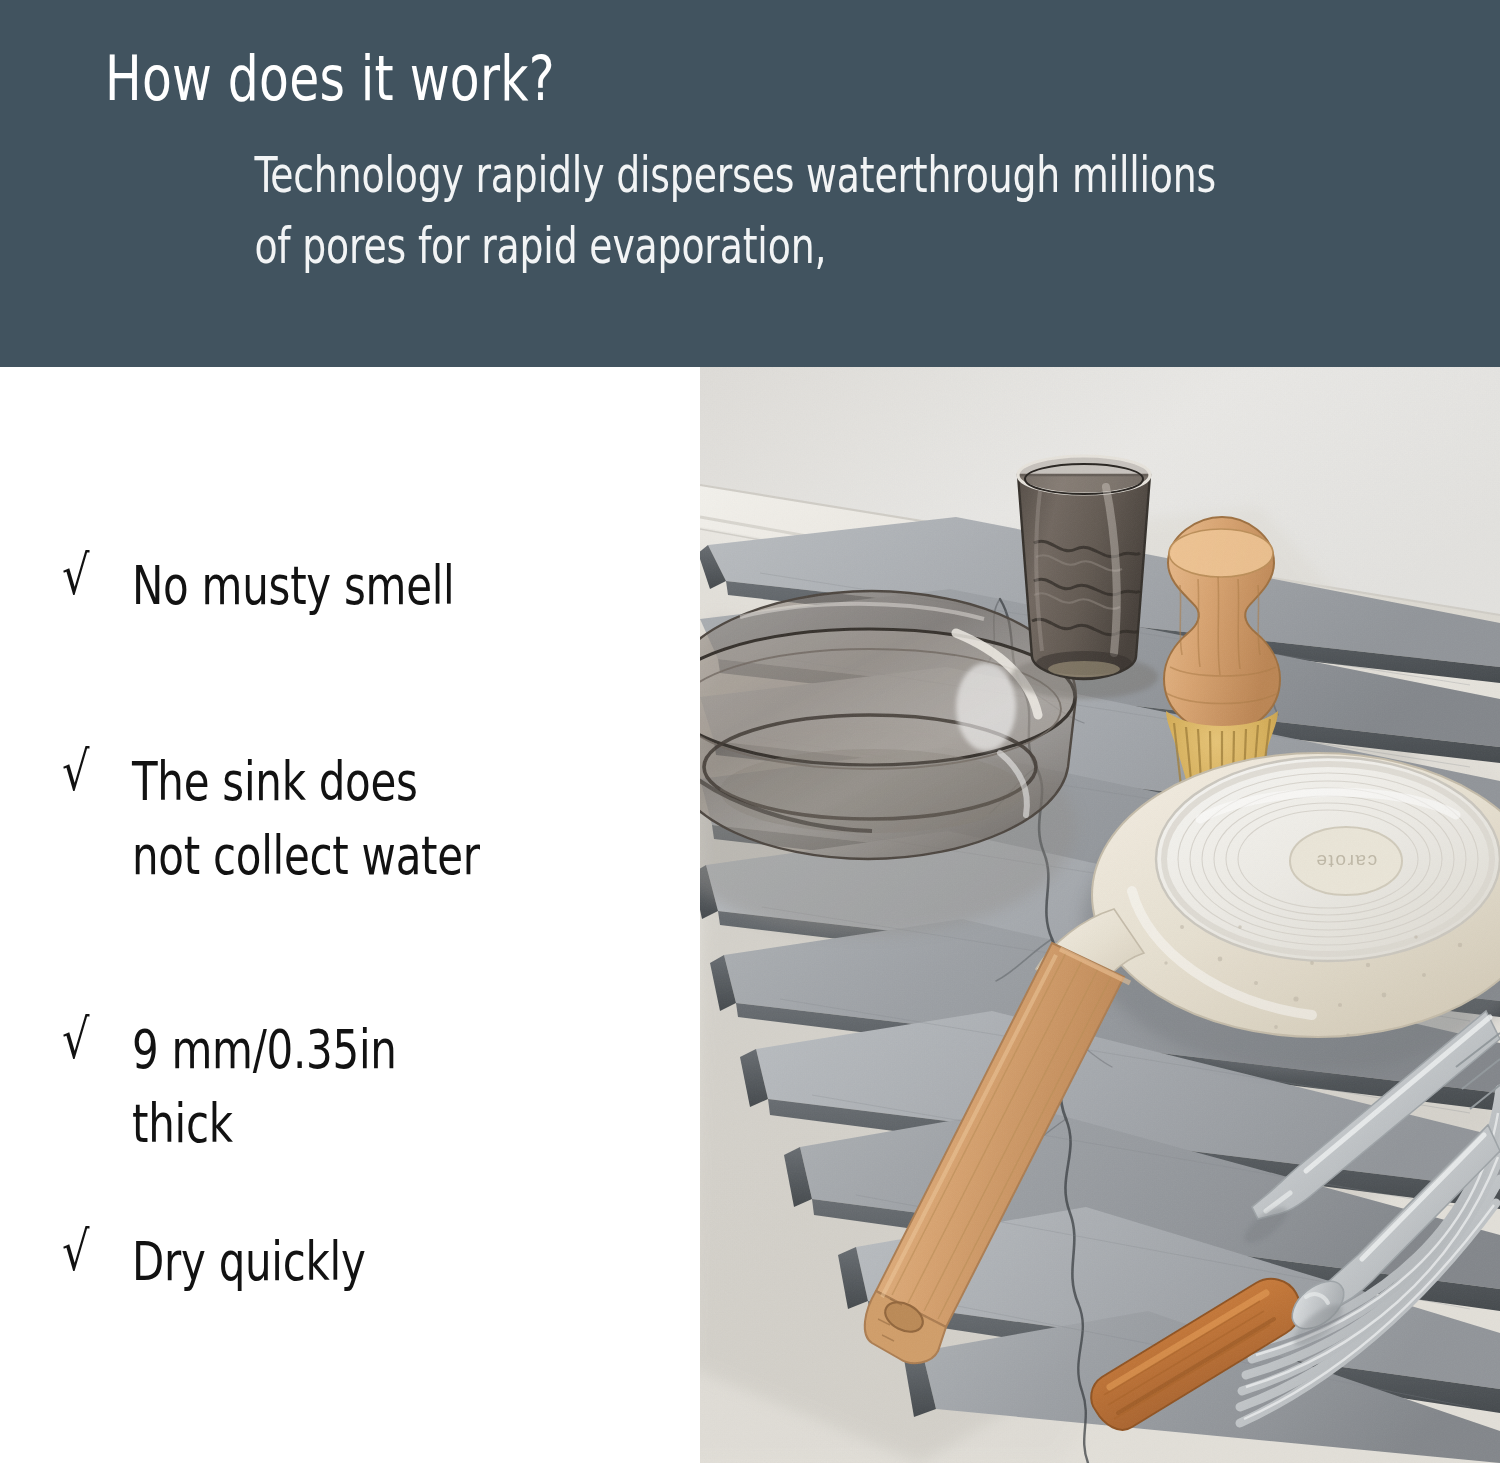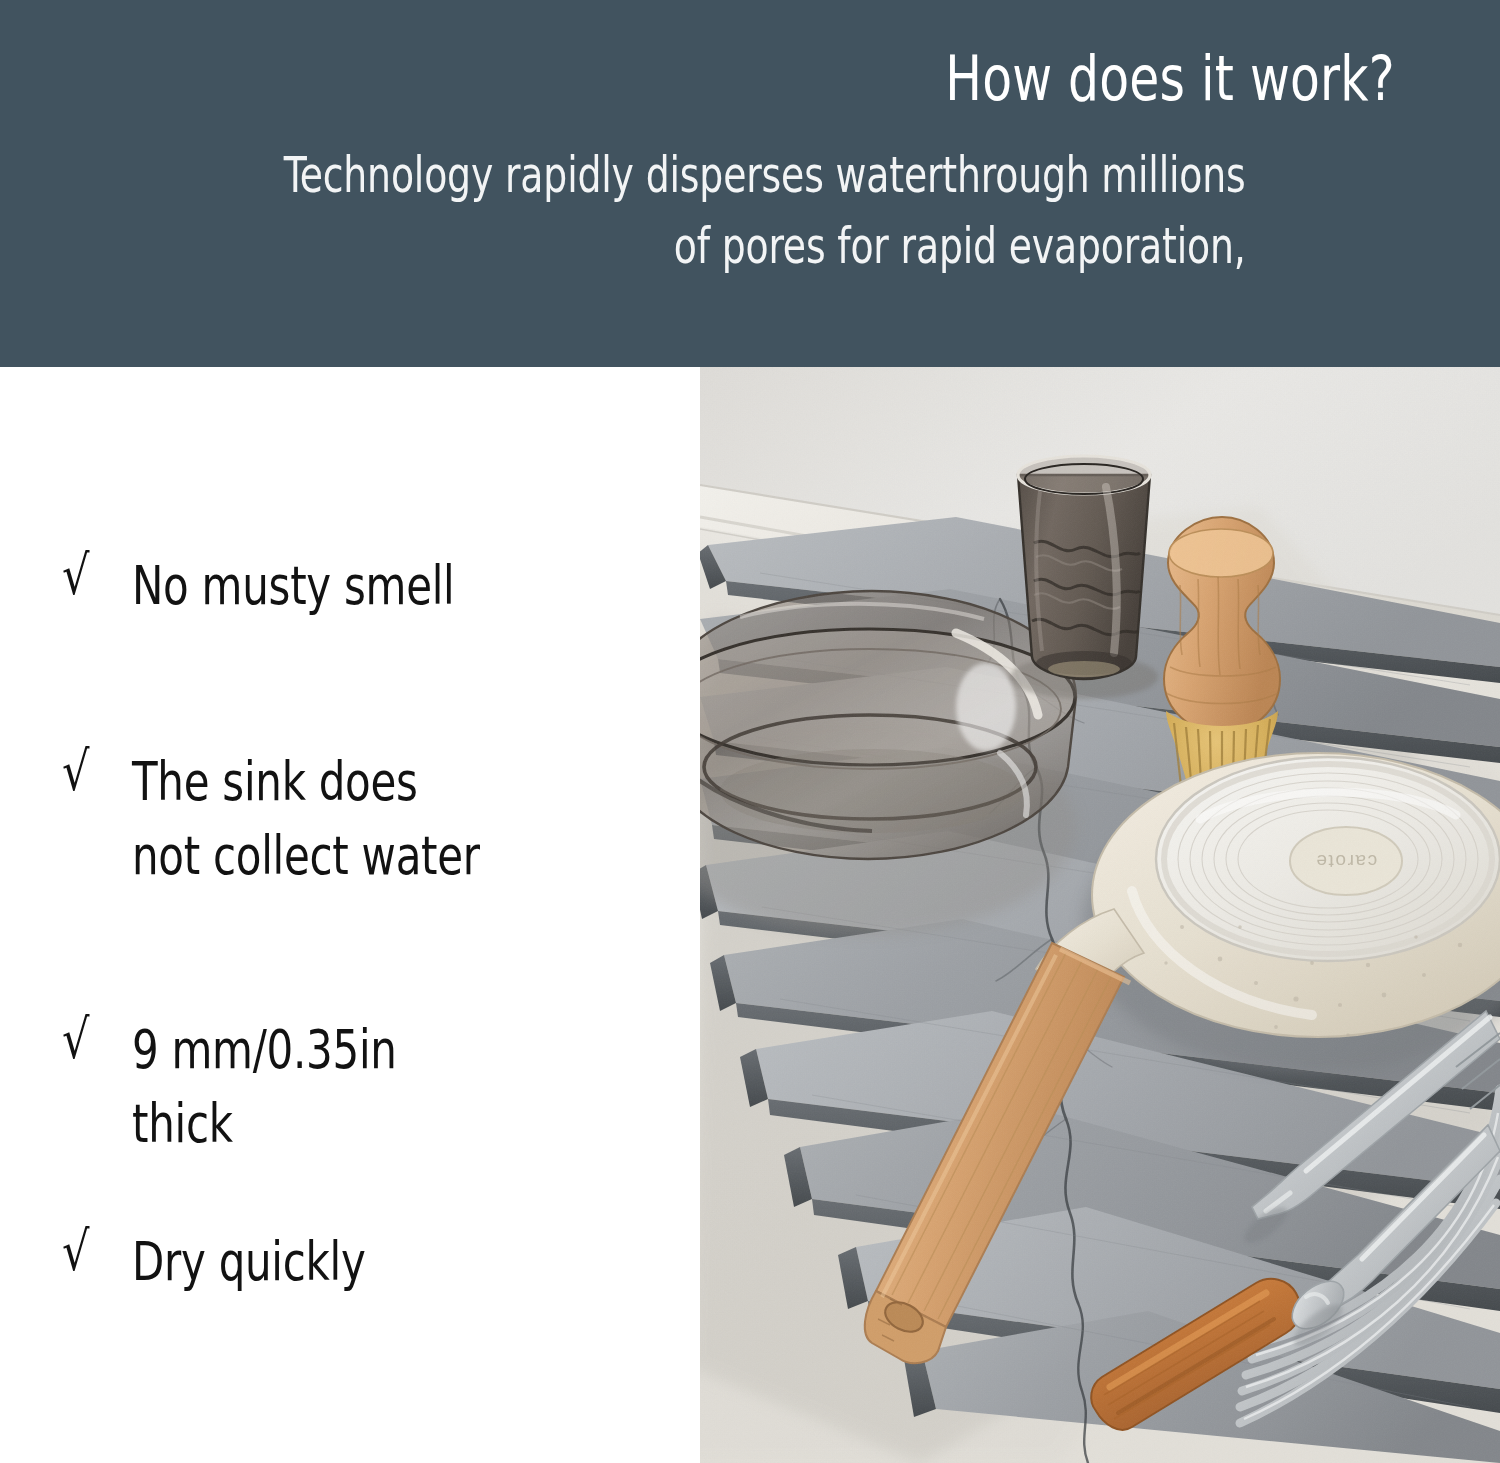--- a/index.html
+++ b/index.html
@@ -25,21 +25,21 @@
 
   
   .header {
     position: absolute;
     left: 0; top: 0;
     width: 1500px;
     height: 367px;
     background: #41535f;
     box-sizing: border-box;
     padding-top: 46px;
-    text-align: right;
+    text-align: left;
   }
   .header-title {
     color: #ffffff;
     font-family: "DejaVu Sans Condensed", "Liberation Sans Narrow", "Liberation Sans", sans-serif;
     font-size: 63px;
     font-weight: 400;
     line-height: 1.05;
     letter-spacing: 0.3px;
     transform: scaleX(0.86);
     transform-origin: 50% 50%;

